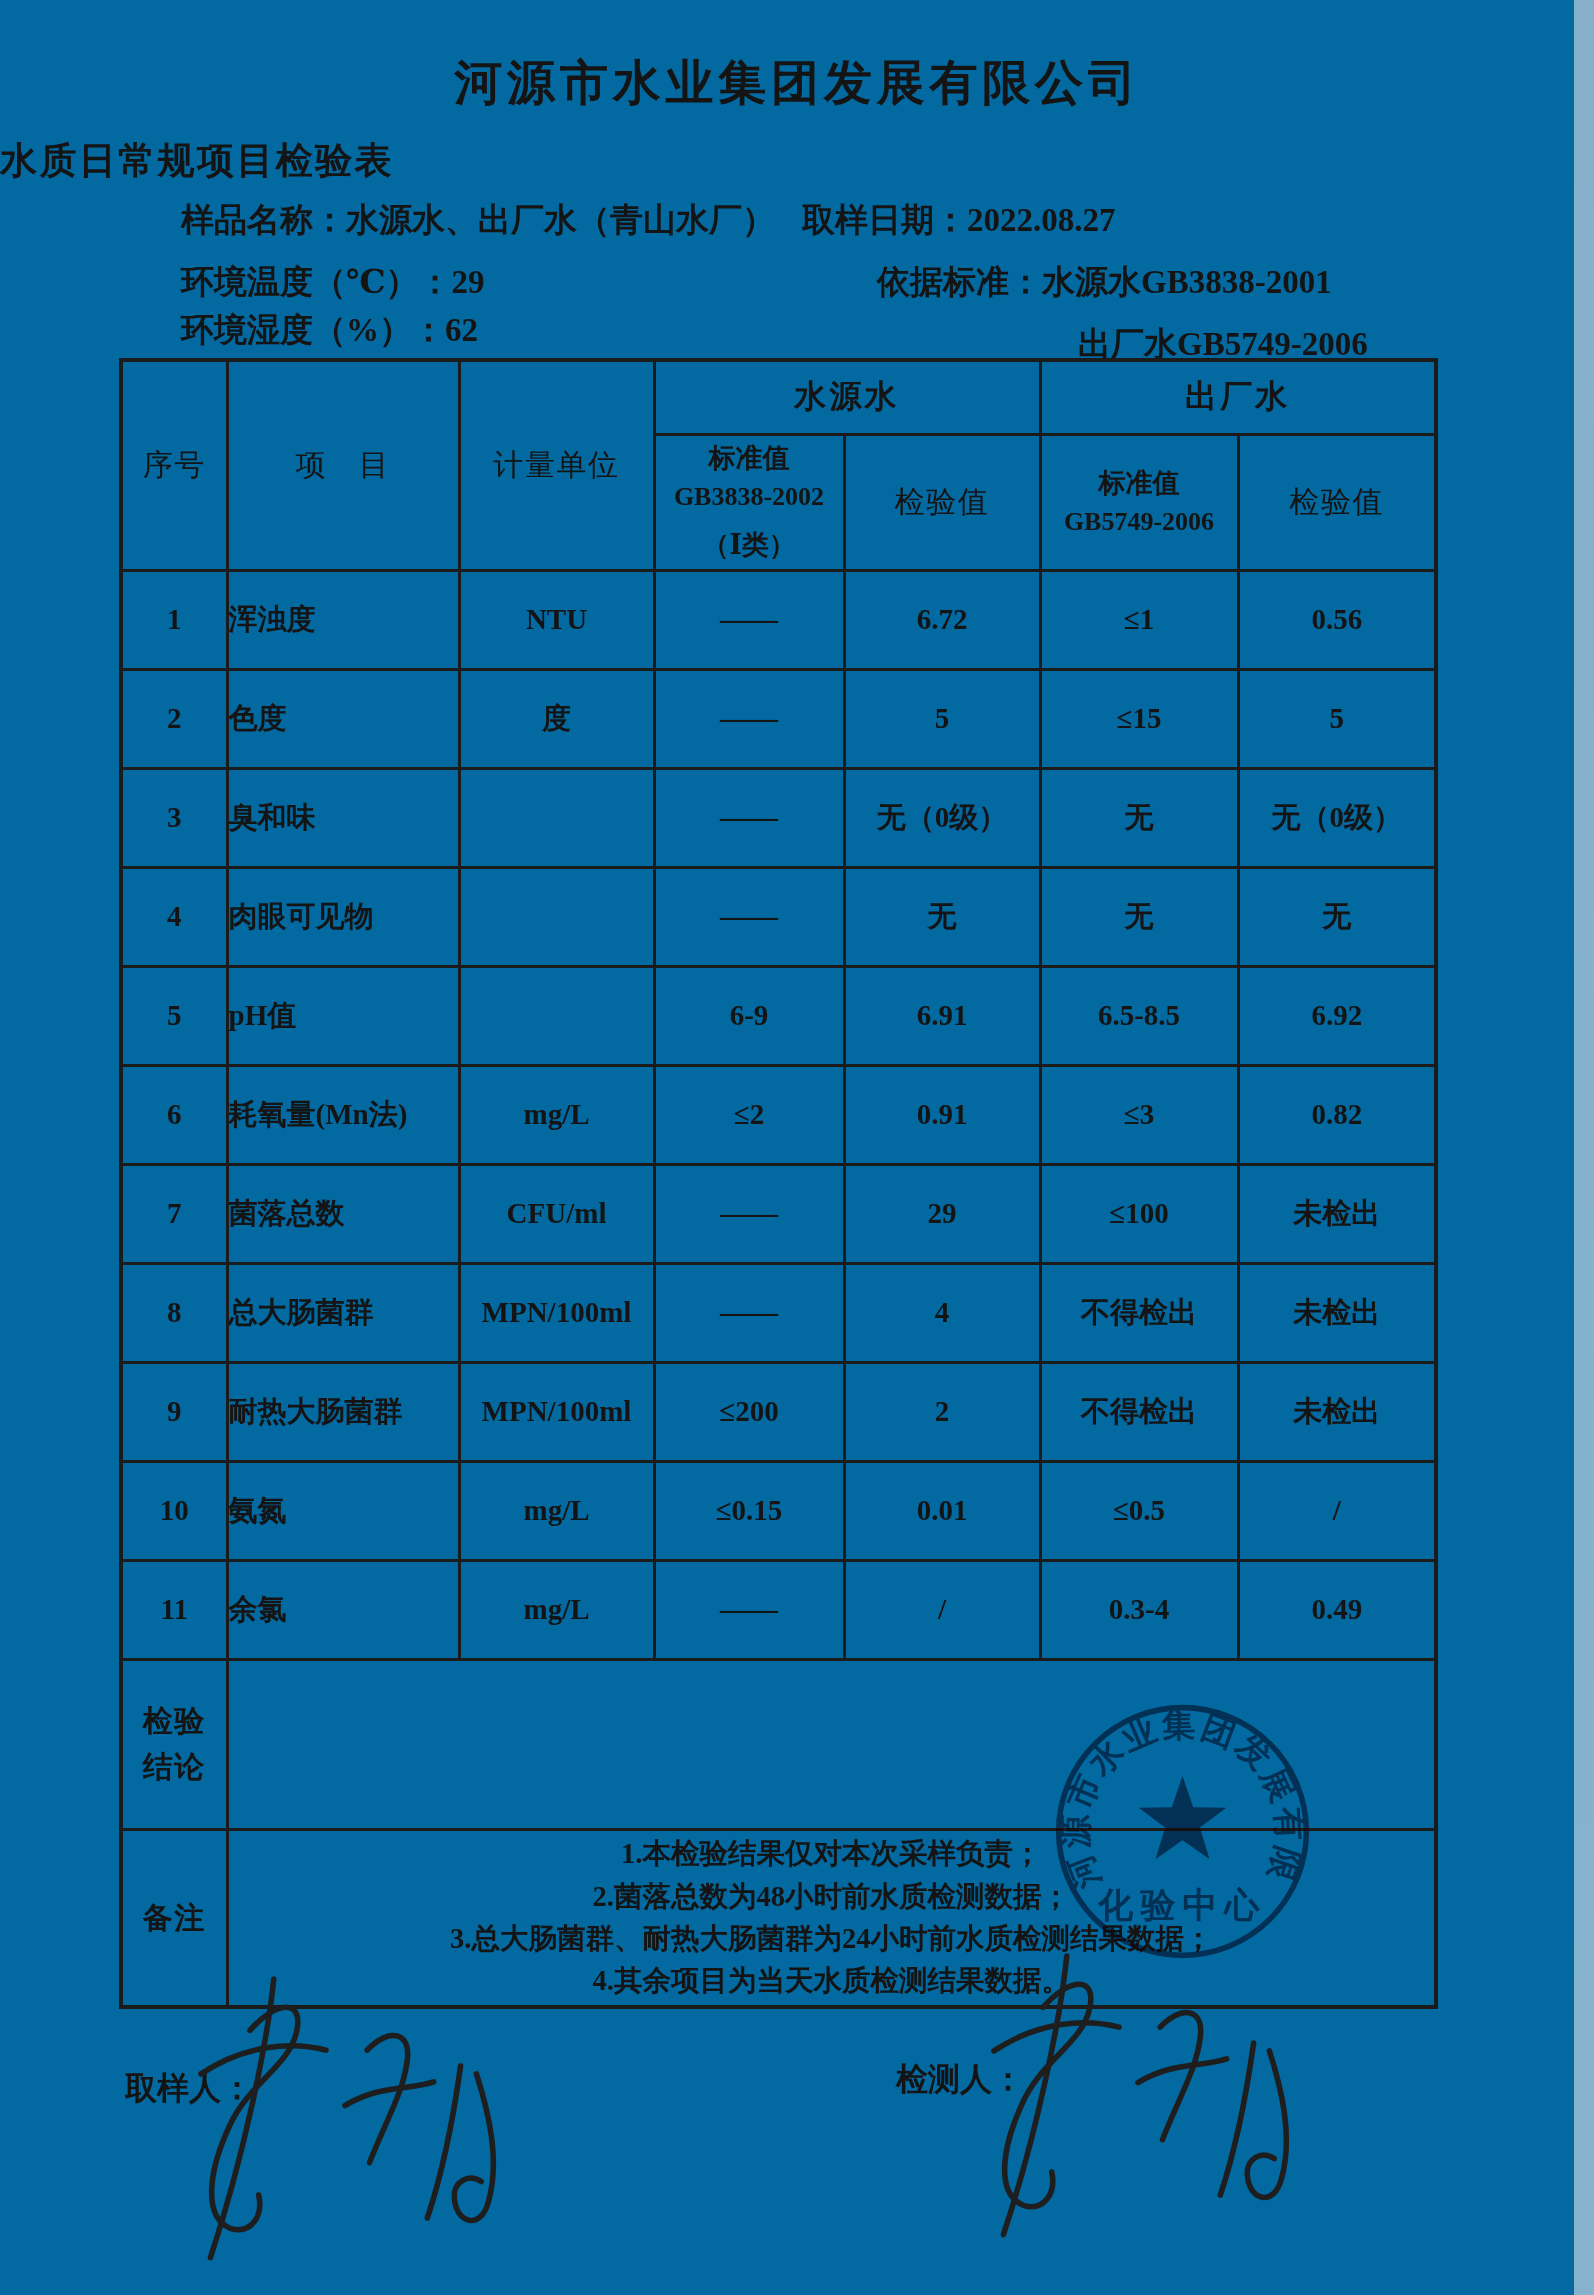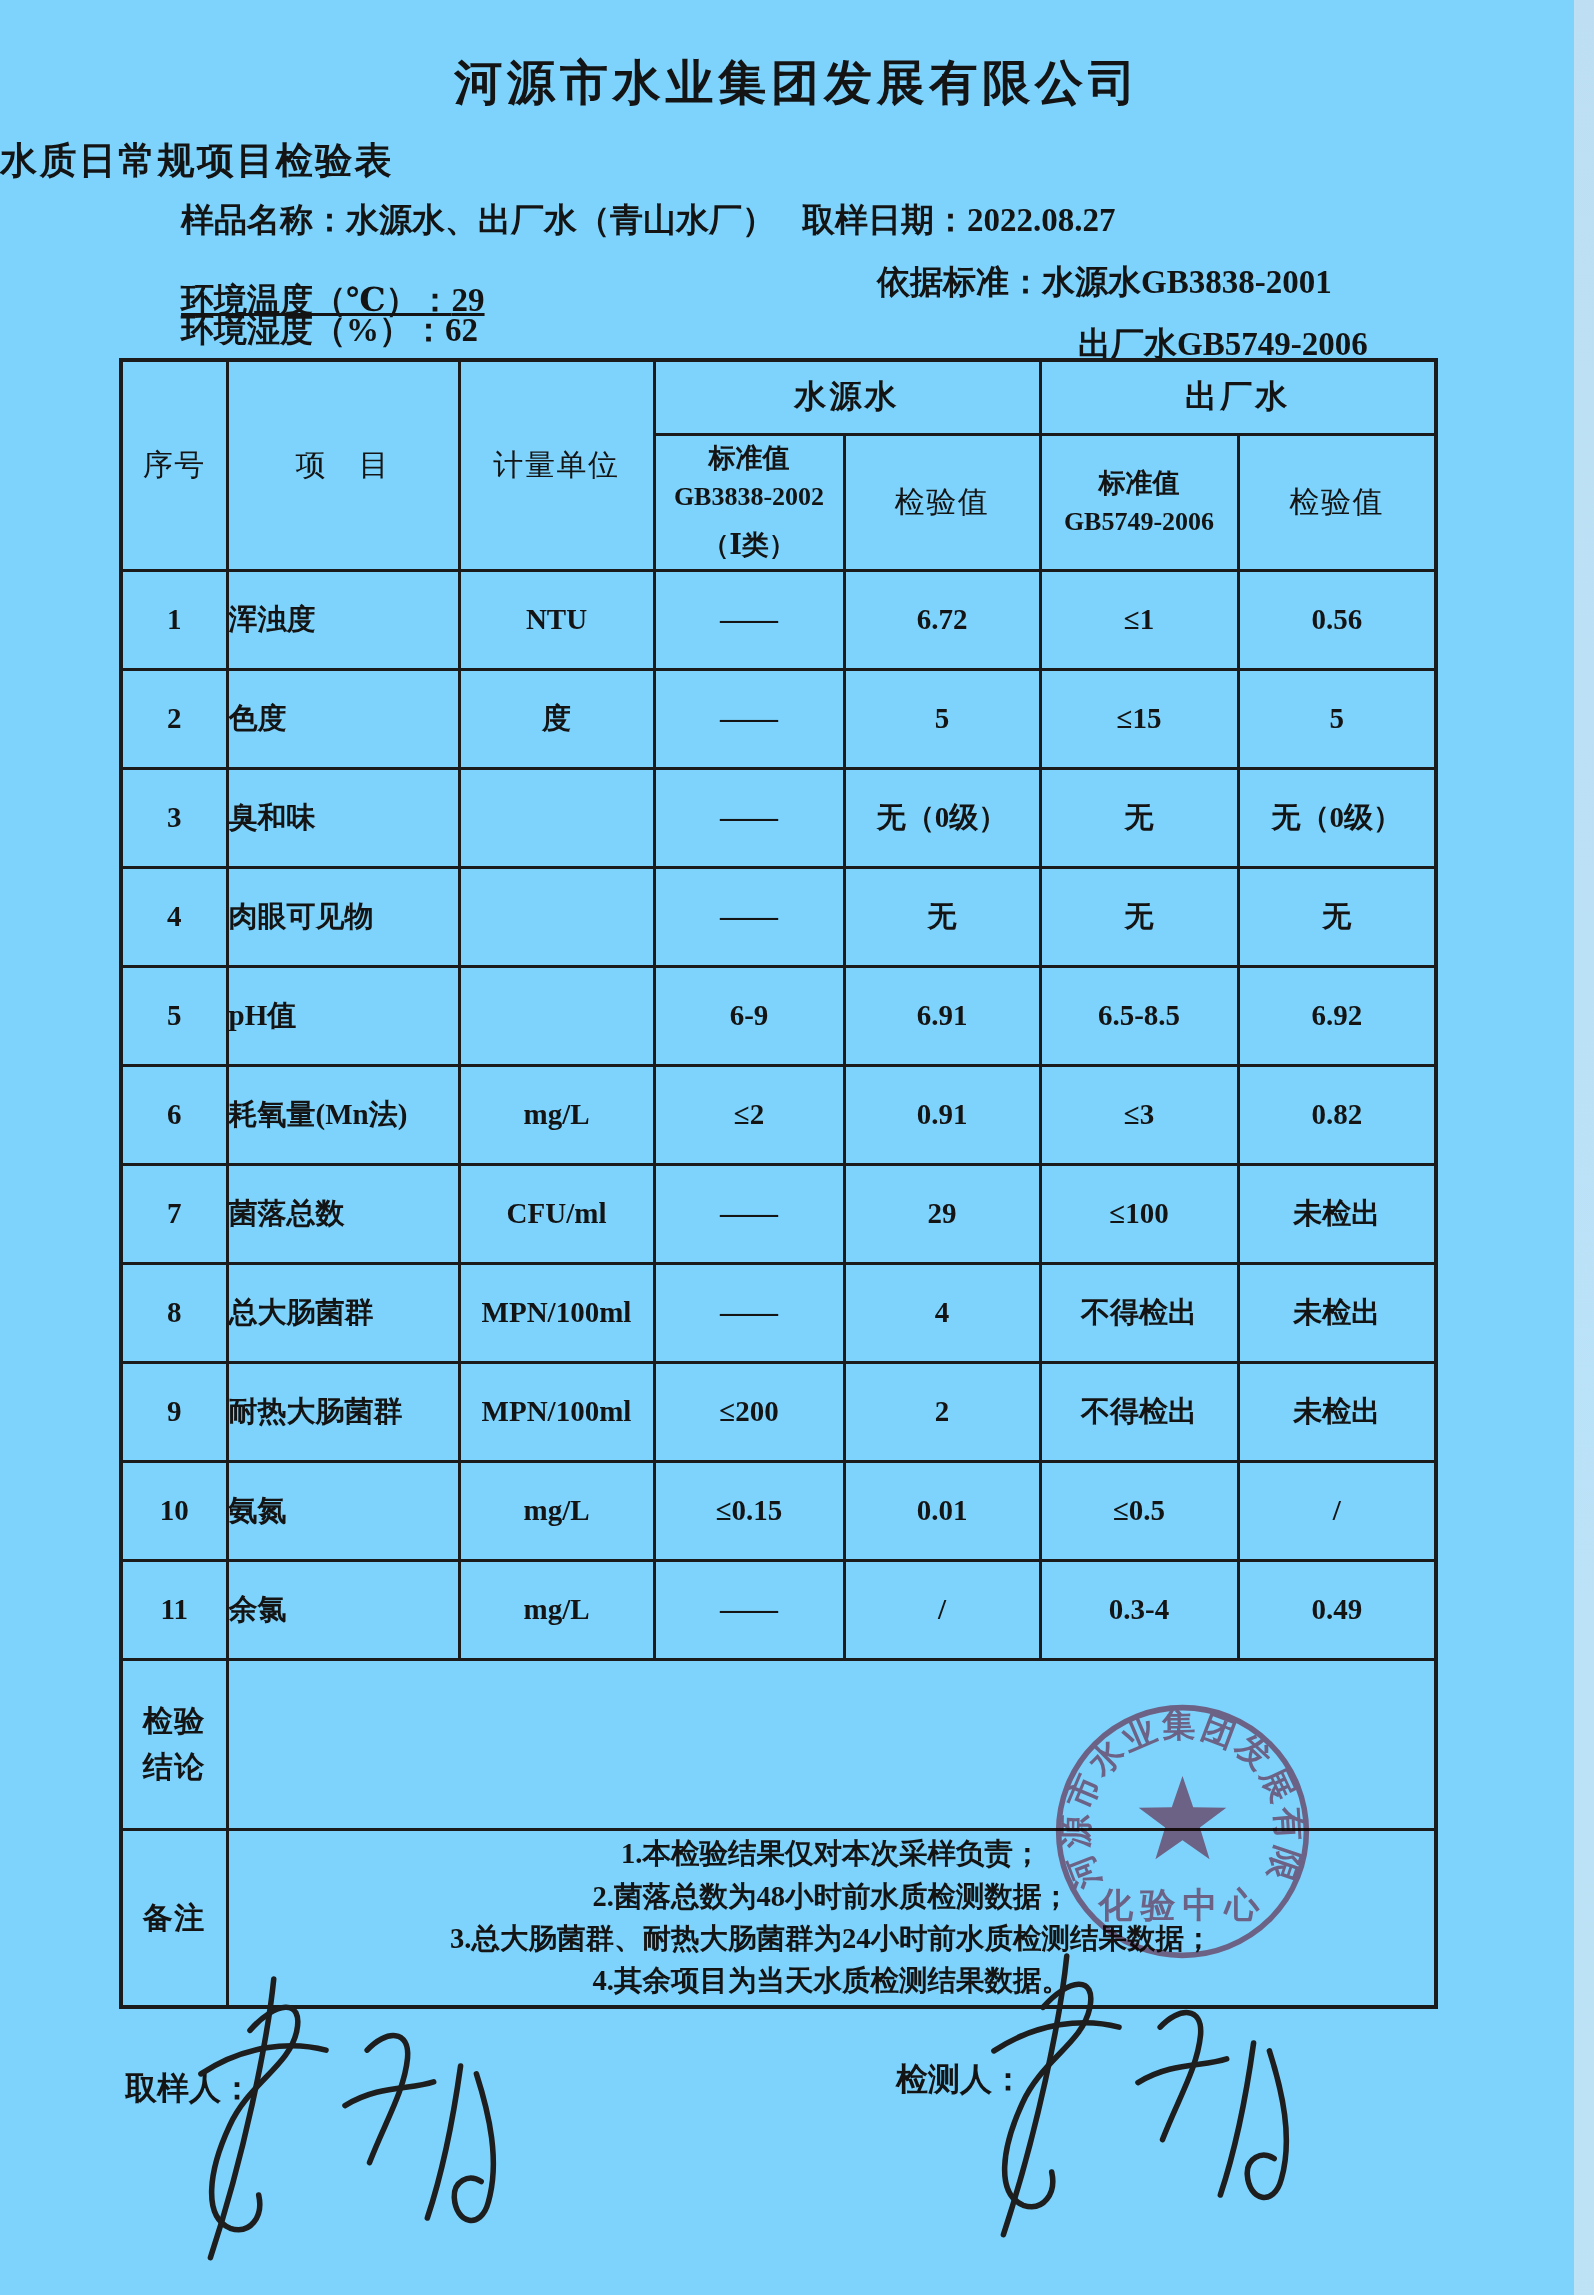--- a/index.html
+++ b/index.html
@@ -1,36 +1,36 @@
 <!DOCTYPE html>
 <html style="font-size:12.7px"><head>
 <meta charset="utf-8">
 <style>
   html,body{margin:0;padding:0;background:#e9e9e9;}
   .page{
     position:relative;width:1595px;height:2295px;margin:0 auto;
-    background:#7dd3fc;overflow:hidden;
+    background:#0369a1;overflow:hidden;
     font-family:"Liberation Serif","DejaVu Serif",serif;color:#141414;
   }
   .page::after{
     content:"";position:absolute;right:0;top:0;width:20.6px;height:100%;
     background:linear-gradient(180deg,#f3e9ec 0%,#eceef4 60%,#f2eef0 100%);
     opacity:.55;pointer-events:none;
   }
   .company-title{
     position:absolute;top:51px;left:0;width:100%;text-align:center;
     font-size:48px;font-weight:700;letter-spacing:4.8px;
   }
   .form-title{
     position:absolute;top:136px;left:0;width:100%;text-align:left;
     font-size:37px;font-weight:700;letter-spacing:2.4px;
   }
   .info-line{position:absolute;font-size:33px;font-weight:600;white-space:nowrap;}
   .il-1{left:181px;top:198px;text-align:right;}
-  .il-2l{left:181px;top:278px;text-decoration:underline;}
+  .il-2l{left:181px;top:260px;}
   .il-2r{left:877px;top:260px;}
   .il-3l{left:181px;top:308px;}
   .il-3r{left:1078px;top:322px;}
   .il-1 .date-part{margin-left:27px;}
 
   table.report{
     position:absolute;left:119px;top:358px;width:1316px;
     border-collapse:collapse;table-layout:fixed;
     text-align:center;font-size:29px;font-weight:600;
     border:4.8px solid #1b1b1b;

